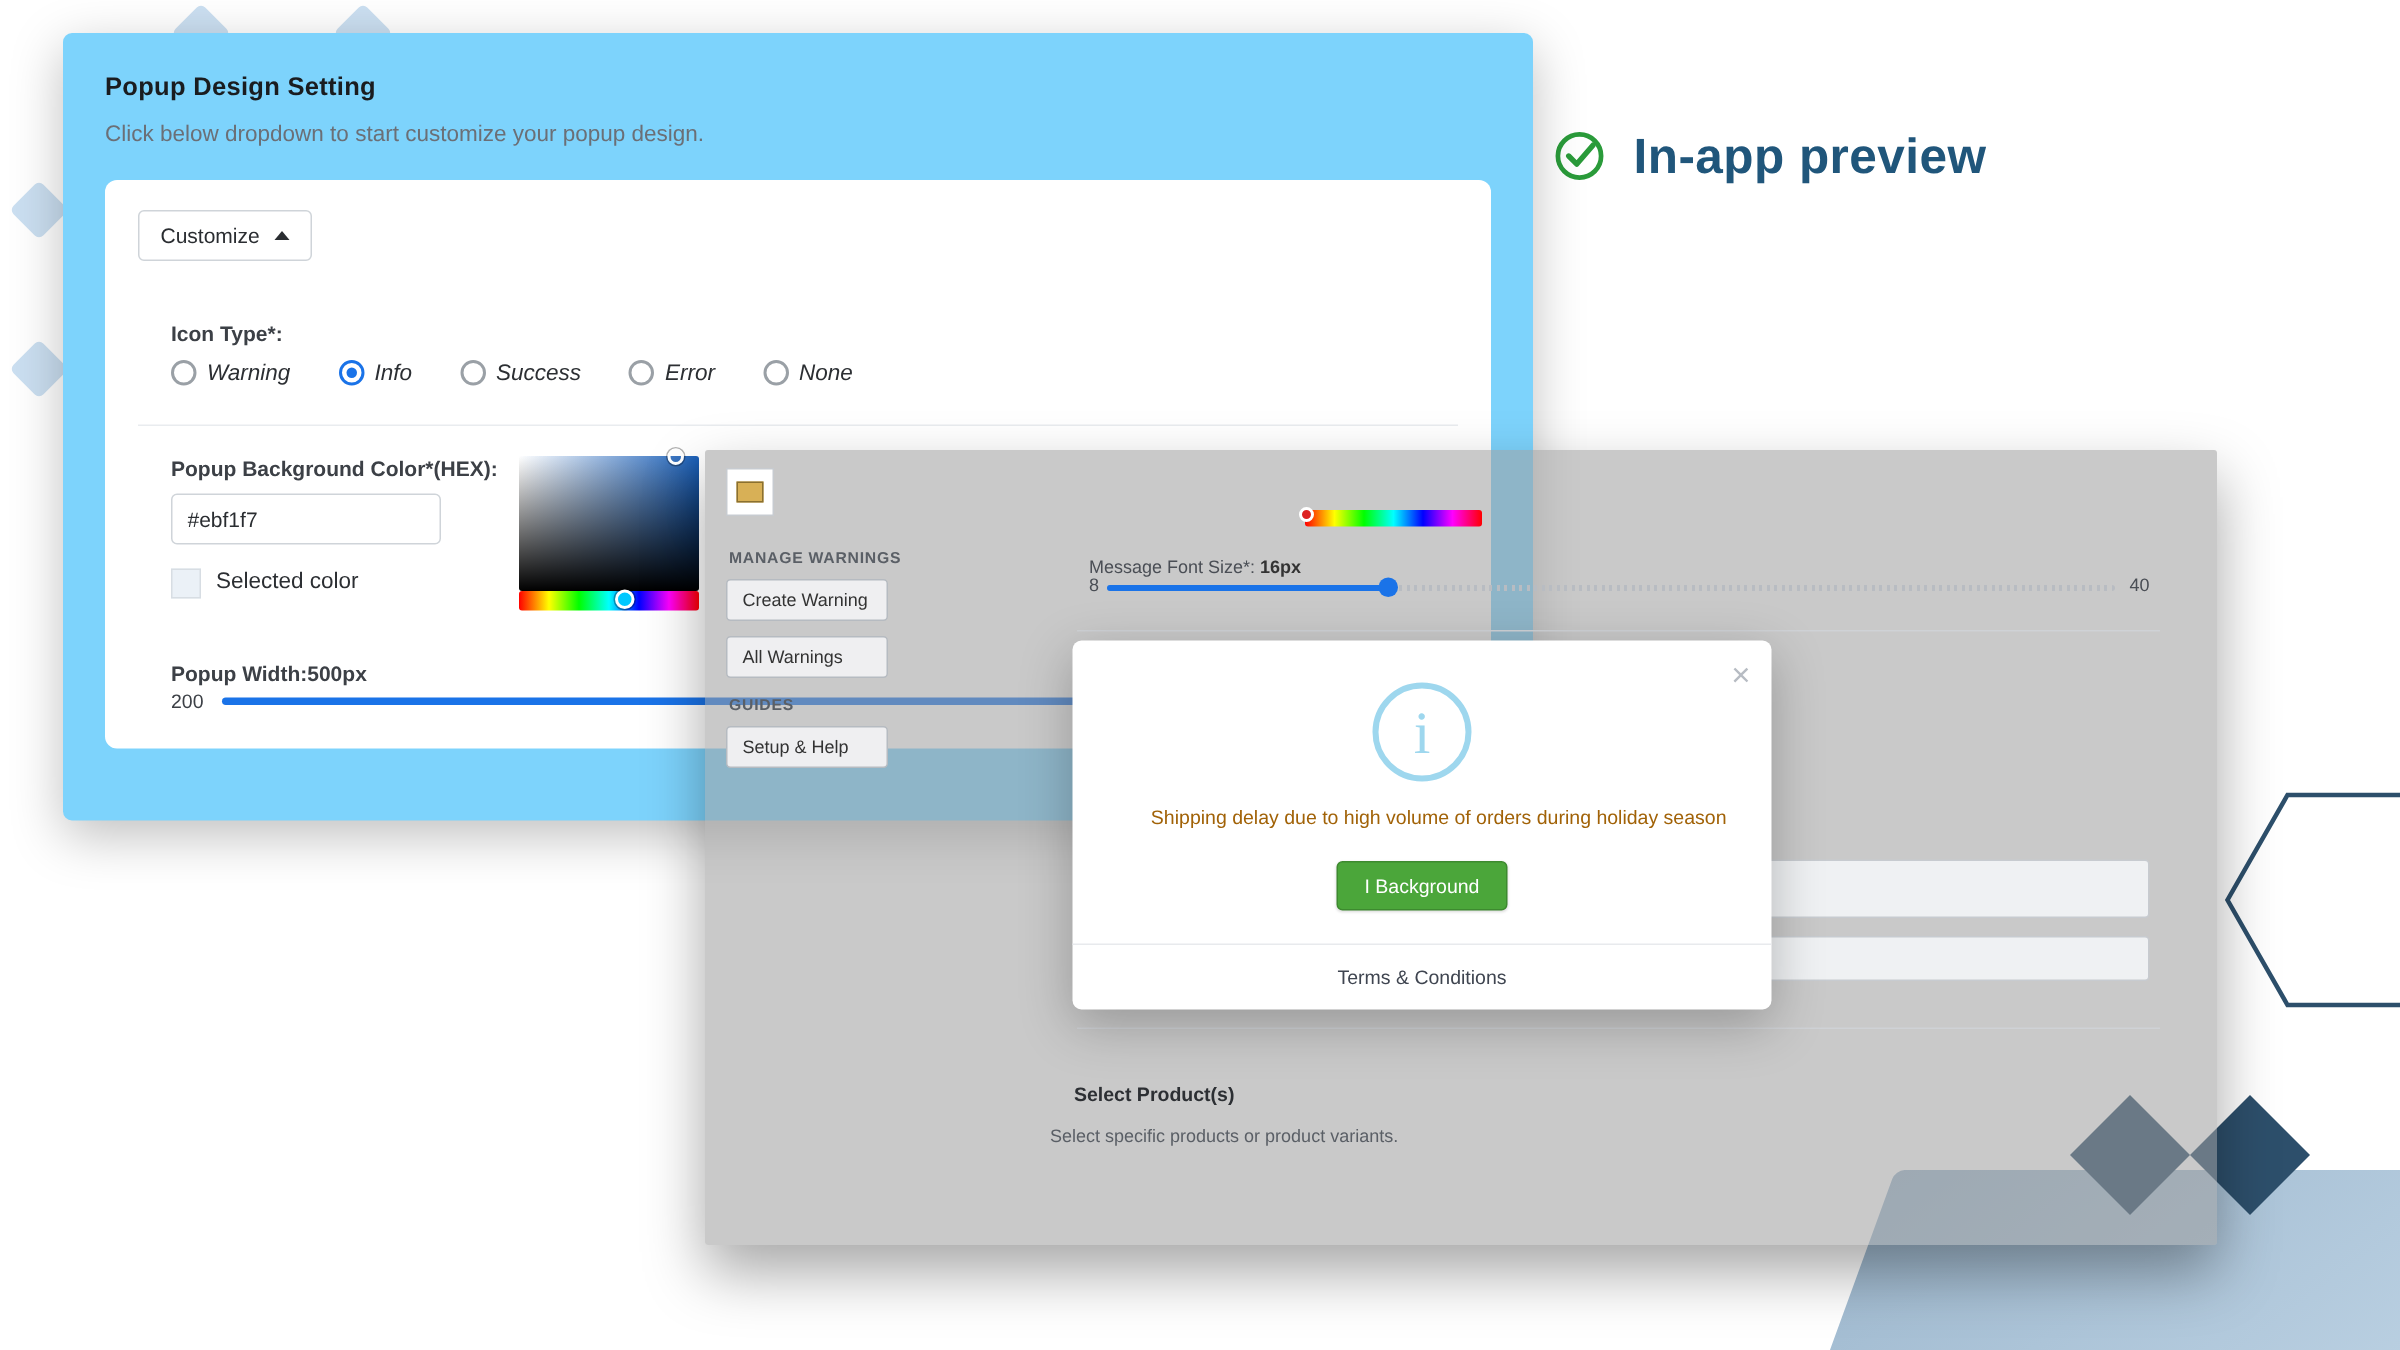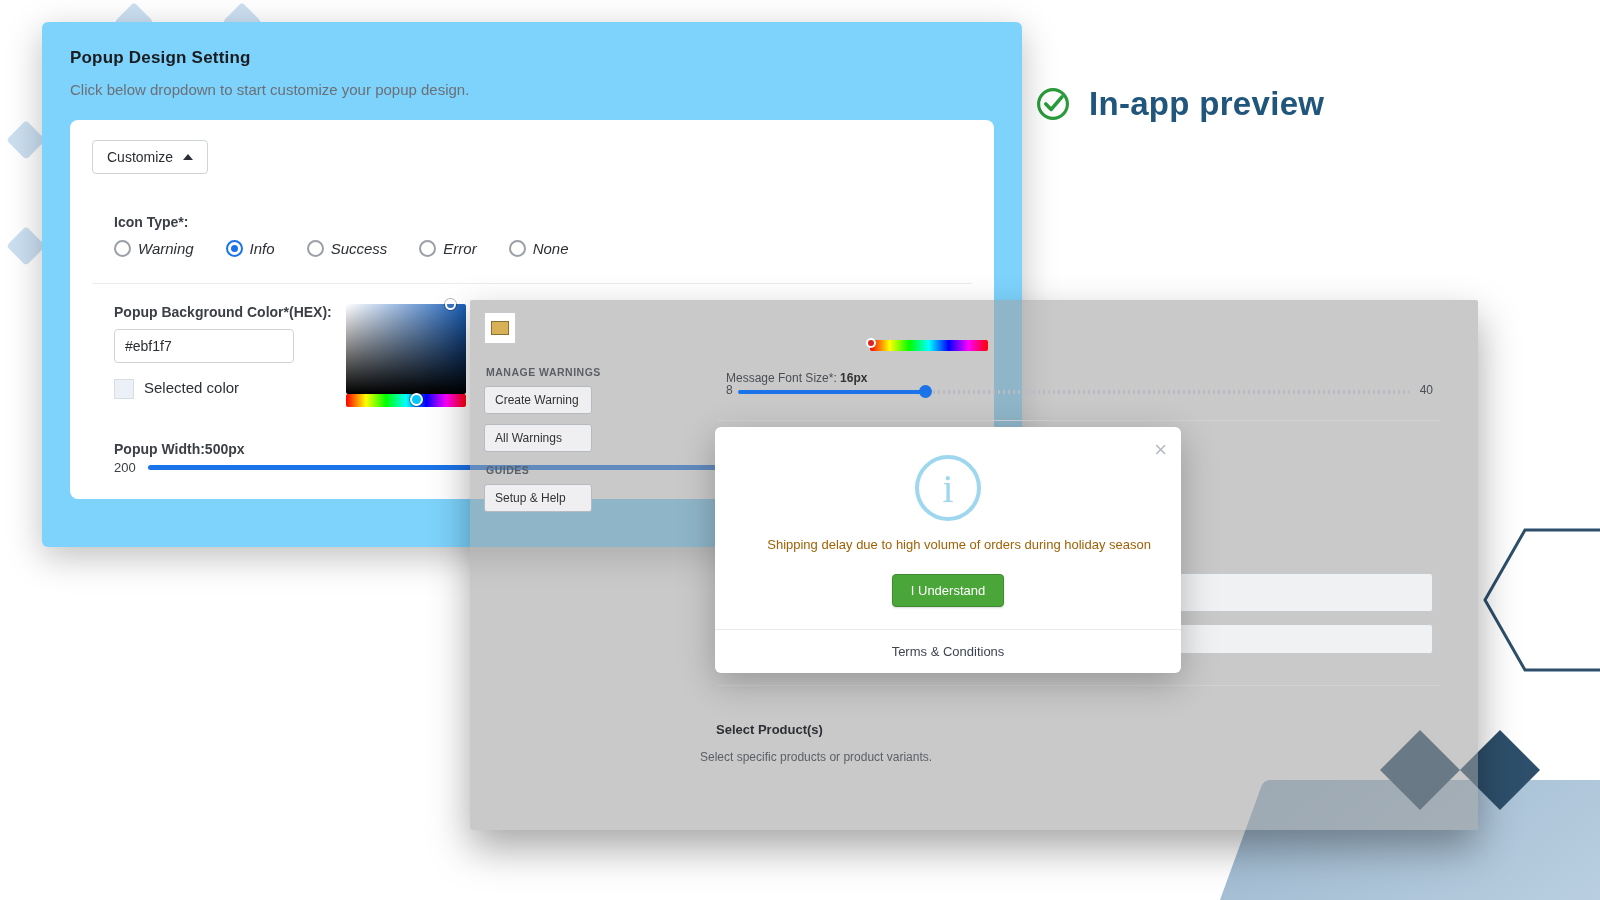--- a/index.html
+++ b/index.html
@@ -278,18 +278,18 @@
 
       <div class="pb-select-label">Select Product(s)</div>
       <div class="pb-select-sub">Select specific products or product variants.</div>
 
       <div class="popup">
         <span class="popup-close">×</span>
         <div class="popup-icon">
             <span>i</span>
           </div>
         <div class="popup-msg">Shipping delay due to high volume of orders during holiday season</div>
-        <button class="popup-btn">I Understand</button>
+        <button class="popup-btn">I Background</button>
         <div class="popup-footer">Terms &amp; Conditions</div>
       </div>
     </div>
   </div>
 </div>
 
 </body></html>

